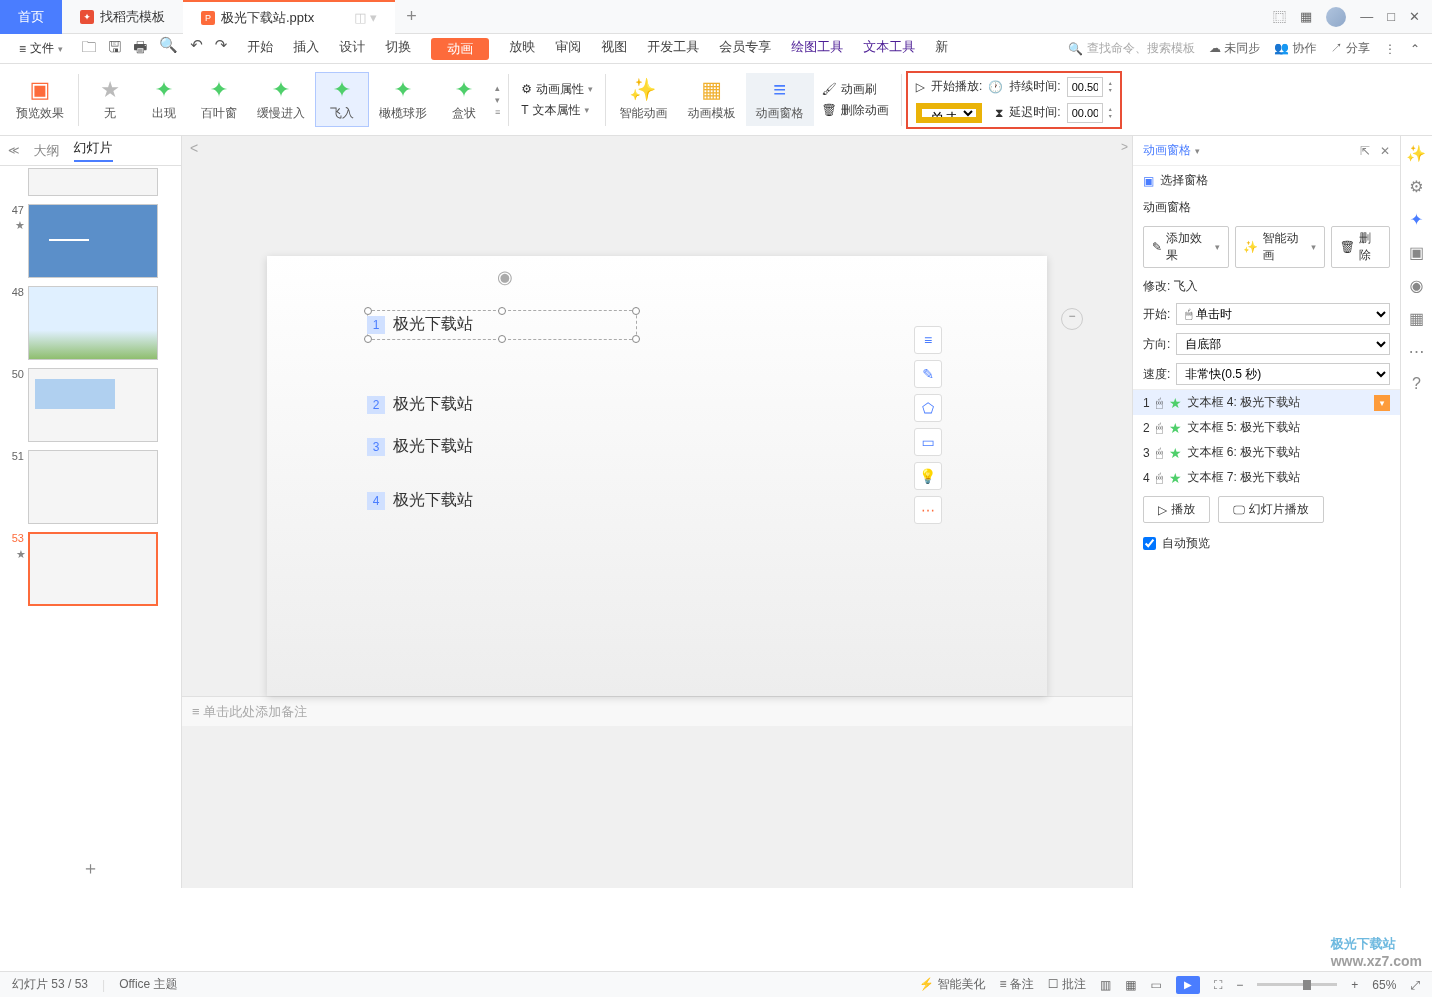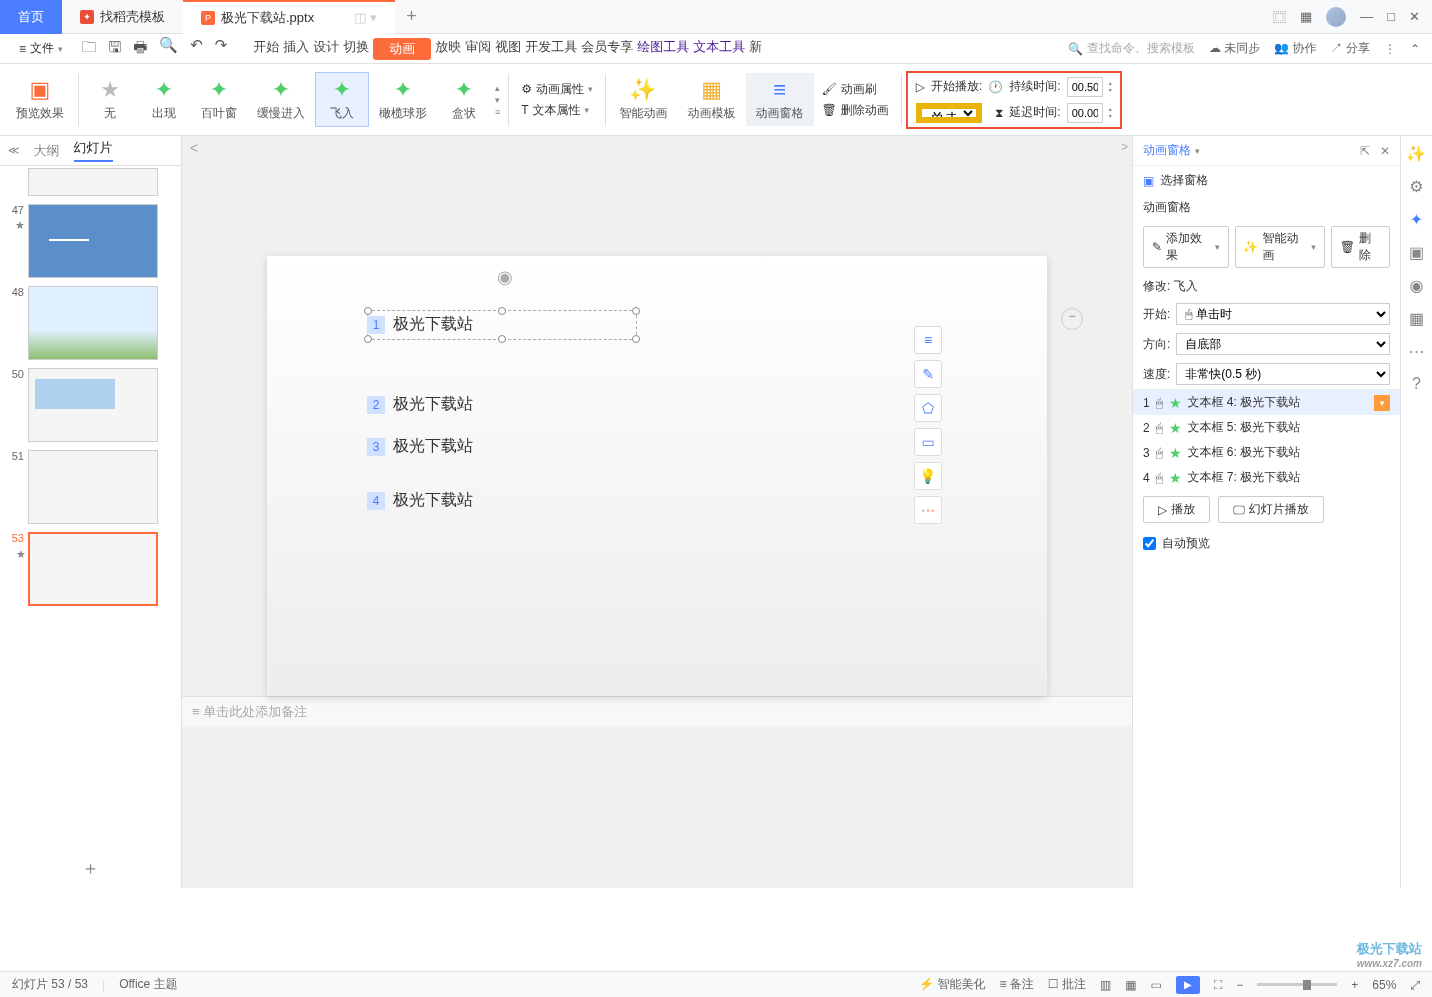--- a/index.html
+++ b/index.html
@@ -11,21 +11,21 @@
 .tab-red-ico { width:14px; height:14px; background:#e94f36; border-radius:2px; display:inline-flex; align-items:center; justify-content:center; margin-right:6px; color:#fff; font-size:9px; }
 .tab-ppt-ico { width:14px; height:14px; background:#fd6b3b; border-radius:2px; display:inline-flex; align-items:center; justify-content:center; margin-right:6px; color:#fff; font-size:9px; }
 .tab-plus { width:34px; text-align:center; color:#888; font-size:18px; }
 .win-ctrls { margin-left:auto; display:flex; align-items:center; gap:14px; padding-right:12px; color:#666; }
 .win-ctrls span { font-size:13px; }
 .avatar { width:20px; height:20px; border-radius:50%; background:linear-gradient(135deg,#b0c4de,#8fa8c9); }
 .menubar { height:30px; display:flex; align-items:center; padding:0 12px; gap:4px; border-bottom:1px solid #e0e0e0; }
 .file-btn { display:flex; align-items:center; gap:4px; padding:2px 6px; border:1px solid transparent; }
 .qat { display:flex; gap:12px; margin-left:8px; color:#555; }
 .qat span { font-size:15px; }
-.menu-tabs { display:flex; gap:4px; margin-left:22px; font-size:13px; }
+.menu-tabs { display:flex; gap:20px; margin-left:16px; font-size:13px; }
 .menu-tab { cursor:pointer; color:#444; }
 .menu-tab.active { background:#fd6b3b; color:#fff; padding:2px 16px; border-radius:3px; }
 .menu-tab.orange { color:#4c1d95; }
 .menu-right { margin-left:auto; display:flex; align-items:center; gap:14px; color:#666; font-size:12px; }
 .searchbox { color:#aaa; display:flex; align-items:center; gap:4px; }
 .ribbon { height:72px; display:flex; align-items:center; border-bottom:1px solid #e0e0e0; padding:0 6px; position:relative; }
 .ribbon-btn { display:flex; flex-direction:column; align-items:center; justify-content:center; padding:4px 10px; font-size:12px; color:#555; min-width:54px; }
 .ribbon-ico { font-size:22px; margin-bottom:2px; }
 .ribbon-sep { width:1px; height:52px; background:#e0e0e0; margin:0 4px; }
 .star { color:#bbb; font-size:22px; }
@@ -80,21 +80,21 @@
 .play-btn { border:1px solid #ccc; padding:4px 14px; border-radius:2px; background:#fff; display:flex; align-items:center; gap:4px; }
 .auto-chk { padding:6px 10px; display:flex; align-items:center; gap:6px; }
 .side-tools { width:32px; border-left:1px solid #e0e0e0; display:flex; flex-direction:column; align-items:center; padding-top:8px; gap:14px; color:#888; }
 .side-tools span { font-size:16px; }
 .statusbar { height:26px; border-top:1px solid #e0e0e0; display:flex; align-items:center; padding:0 12px; font-size:12px; color:#666; background:#f8f9fa; position:absolute; bottom:0; left:0; right:0; }
 .sb-right { margin-left:auto; display:flex; align-items:center; gap:14px; }
 .sb-play { width:24px; height:18px; background:#4a7dff; border-radius:2px; color:#fff; display:flex; align-items:center; justify-content:center; font-size:10px; }
 .zoom-slider { width:80px; height:3px; background:#ccc; position:relative; }
 .zoom-thumb { width:8px; height:10px; background:#888; position:absolute; left:46px; top:-3px; }
 .watermark { position:absolute; right:10px; bottom:28px; font-size:13px; color:#4aa8d8; font-weight:bold; opacity:0.8; }
-.watermark .url { color:#888; font-size:10px; display:block;font-style:italic; }
+.watermark .url { color:#888; font-size:14px; display:block; }
 </style>
 </head>
 <body>
 
 <div class="titlebar">
   <div class="tab tab-home">首页</div>
   <div class="tab">
       <span class="tab-red-ico">✦</span>
       <span>找稻壳模板</span>
     </div>

